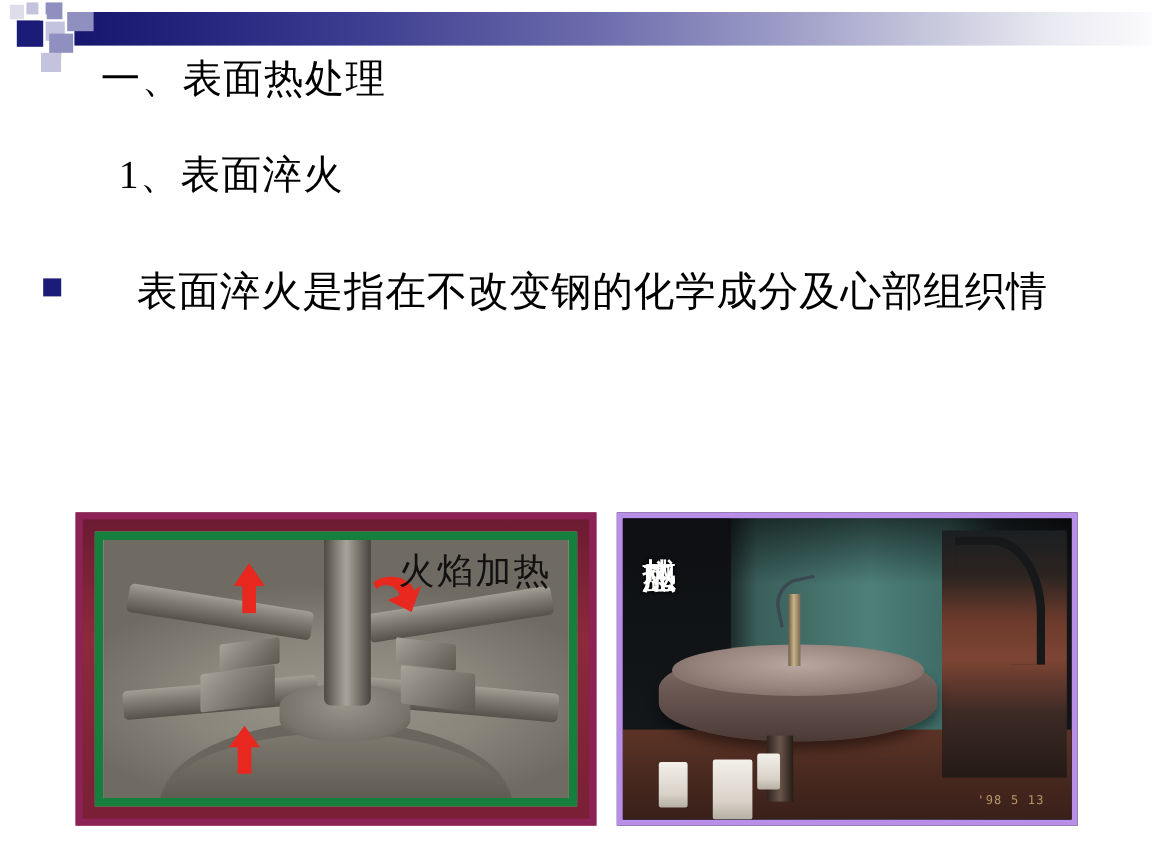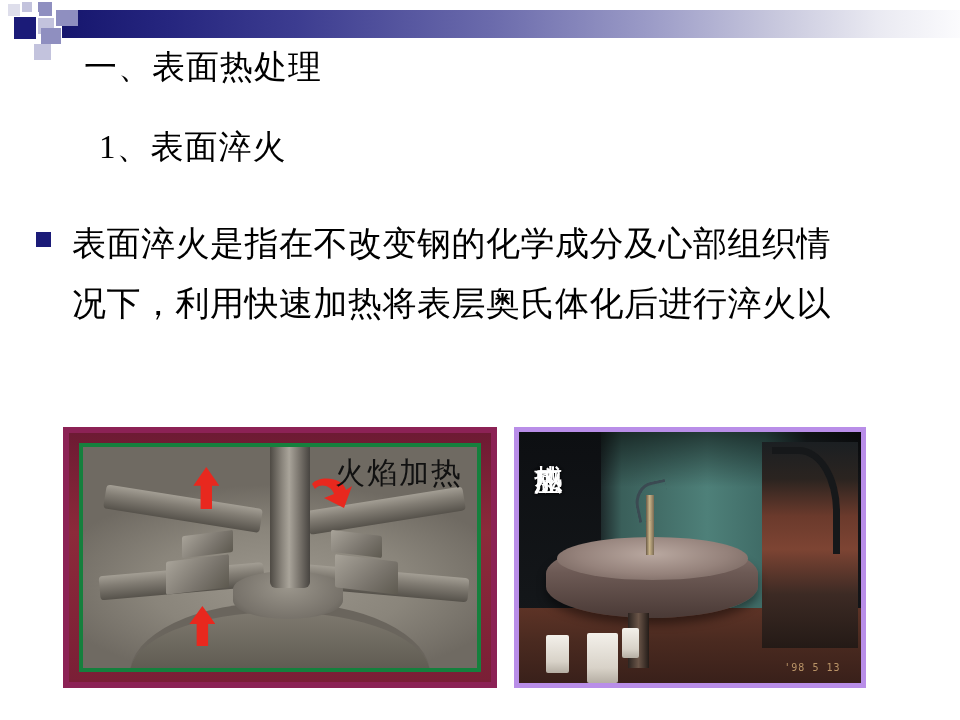--- a/index.html
+++ b/index.html
@@ -81,26 +81,27 @@
   }
   .bullet-marker {
     position: absolute;
     left: 0px;
     top: 18px;
     width: 15px;
     height: 15px;
     background: #1b1b78;
   }
   .bullet-text {
-    margin-left: 36px;
+    margin-left: 15px;
     font-size: 34px;
     line-height: 60px;
     color: #000000;
     letter-spacing: 0.5px;
     white-space: nowrap;
+    text-align: center;
   }
 
   
   
   #figure-flame {
     position: absolute;
     left: 63px;
     top: 427px;
     width: 434px;
     height: 261px;
@@ -114,21 +115,21 @@
     inset: 0;
     background:
       linear-gradient(to bottom, #6d1a33 0%, #8c2a3a 40%, #7a1f36 100%);
   }
   .flame-cream {
     position: absolute;
     left: 10px;
     top: 10px;
     right: 10px;
     bottom: 10px;
-    border: 4px solid #15803d;
+    border: 7px solid #15803d;
     box-sizing: border-box;
     background: #b0aaa0;
     overflow: hidden;
   }
   .flame-photo {
     position: absolute;
     inset: 0;
     background:
       radial-gradient(ellipse 60% 45% at 50% 62%, #9b968c 0%, #8a857b 55%, #6f6a62 100%),
       linear-gradient(to bottom, #b5b0a6 0%, #9a958b 45%, #7d786f 100%);
@@ -221,21 +222,21 @@
     letter-spacing: 2px;
     white-space: nowrap;
     font-family: "Liberation Serif", "DejaVu Serif", serif;
   }
 
   
   #figure-induction {
     position: absolute;
     left: 514px;
     top: 427px;
-    width: 352px;
+    width: 384px;
     height: 261px;
     box-sizing: border-box;
     border: 5px solid #b98ee8;
     background: #000000;
     overflow: hidden;
   }
   .ind-photo {
     position: absolute;
     inset: 0;
     background:
@@ -373,21 +374,20 @@
   <div class="deco-sq sq-white" style="left:0px;  top:0px;  width:8px;  height:60px;"></div>
   <div class="deco-sq sq-white" style="left:51px; top:44px; width:11px; height:16px;"></div>
 </div>
 
 <div id="title-line">一、表面热处理</div>
 <div id="subtitle-line">1、表面淬火</div>
 
 <div id="bullet-block">
   <div class="bullet-marker"></div>
   <div class="bullet-text">表面淬火是指在不改变钢的化学成分及心部组织情</div>
-  <div class="bullet-text">况下，利用快速加热将表层奥氏体化后进行淬火以</div>
 </div>
 
 <div id="figure-flame">
   <div class="flame-inner-dark"></div>
   <div class="flame-cream">
     <div class="flame-photo">
       <div class="spoke spoke-ul"></div>
       <div class="spoke spoke-ur"></div>
       <div class="spoke spoke-ll"></div>
       <div class="spoke spoke-lr"></div>

